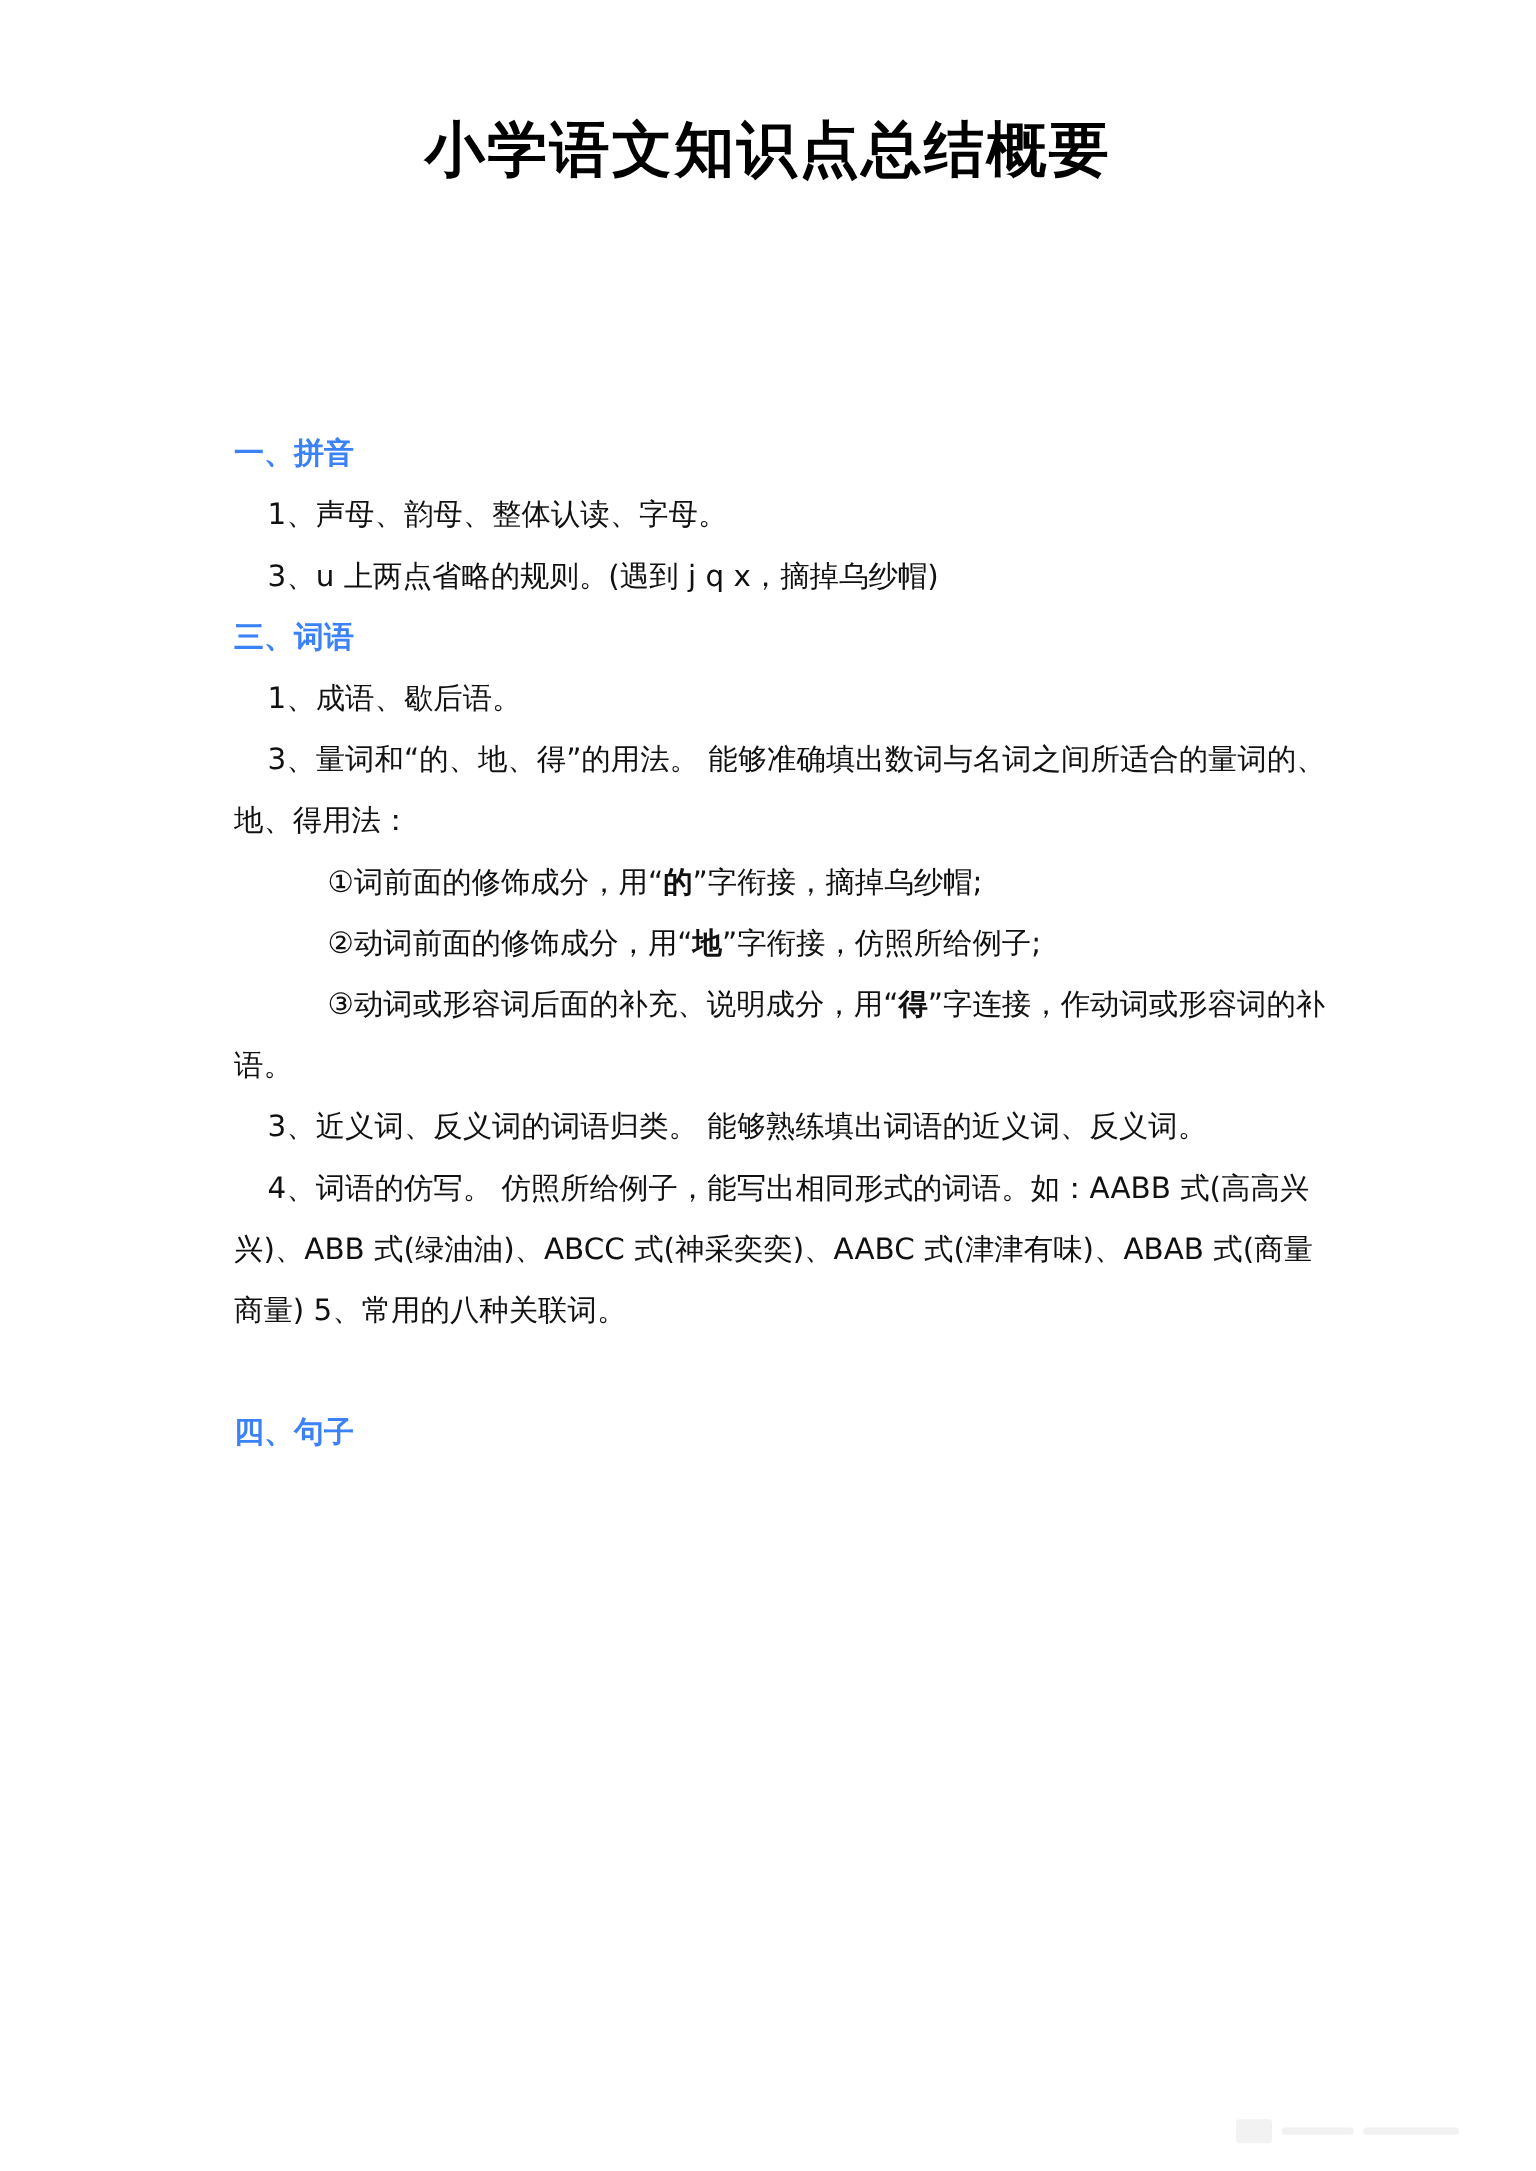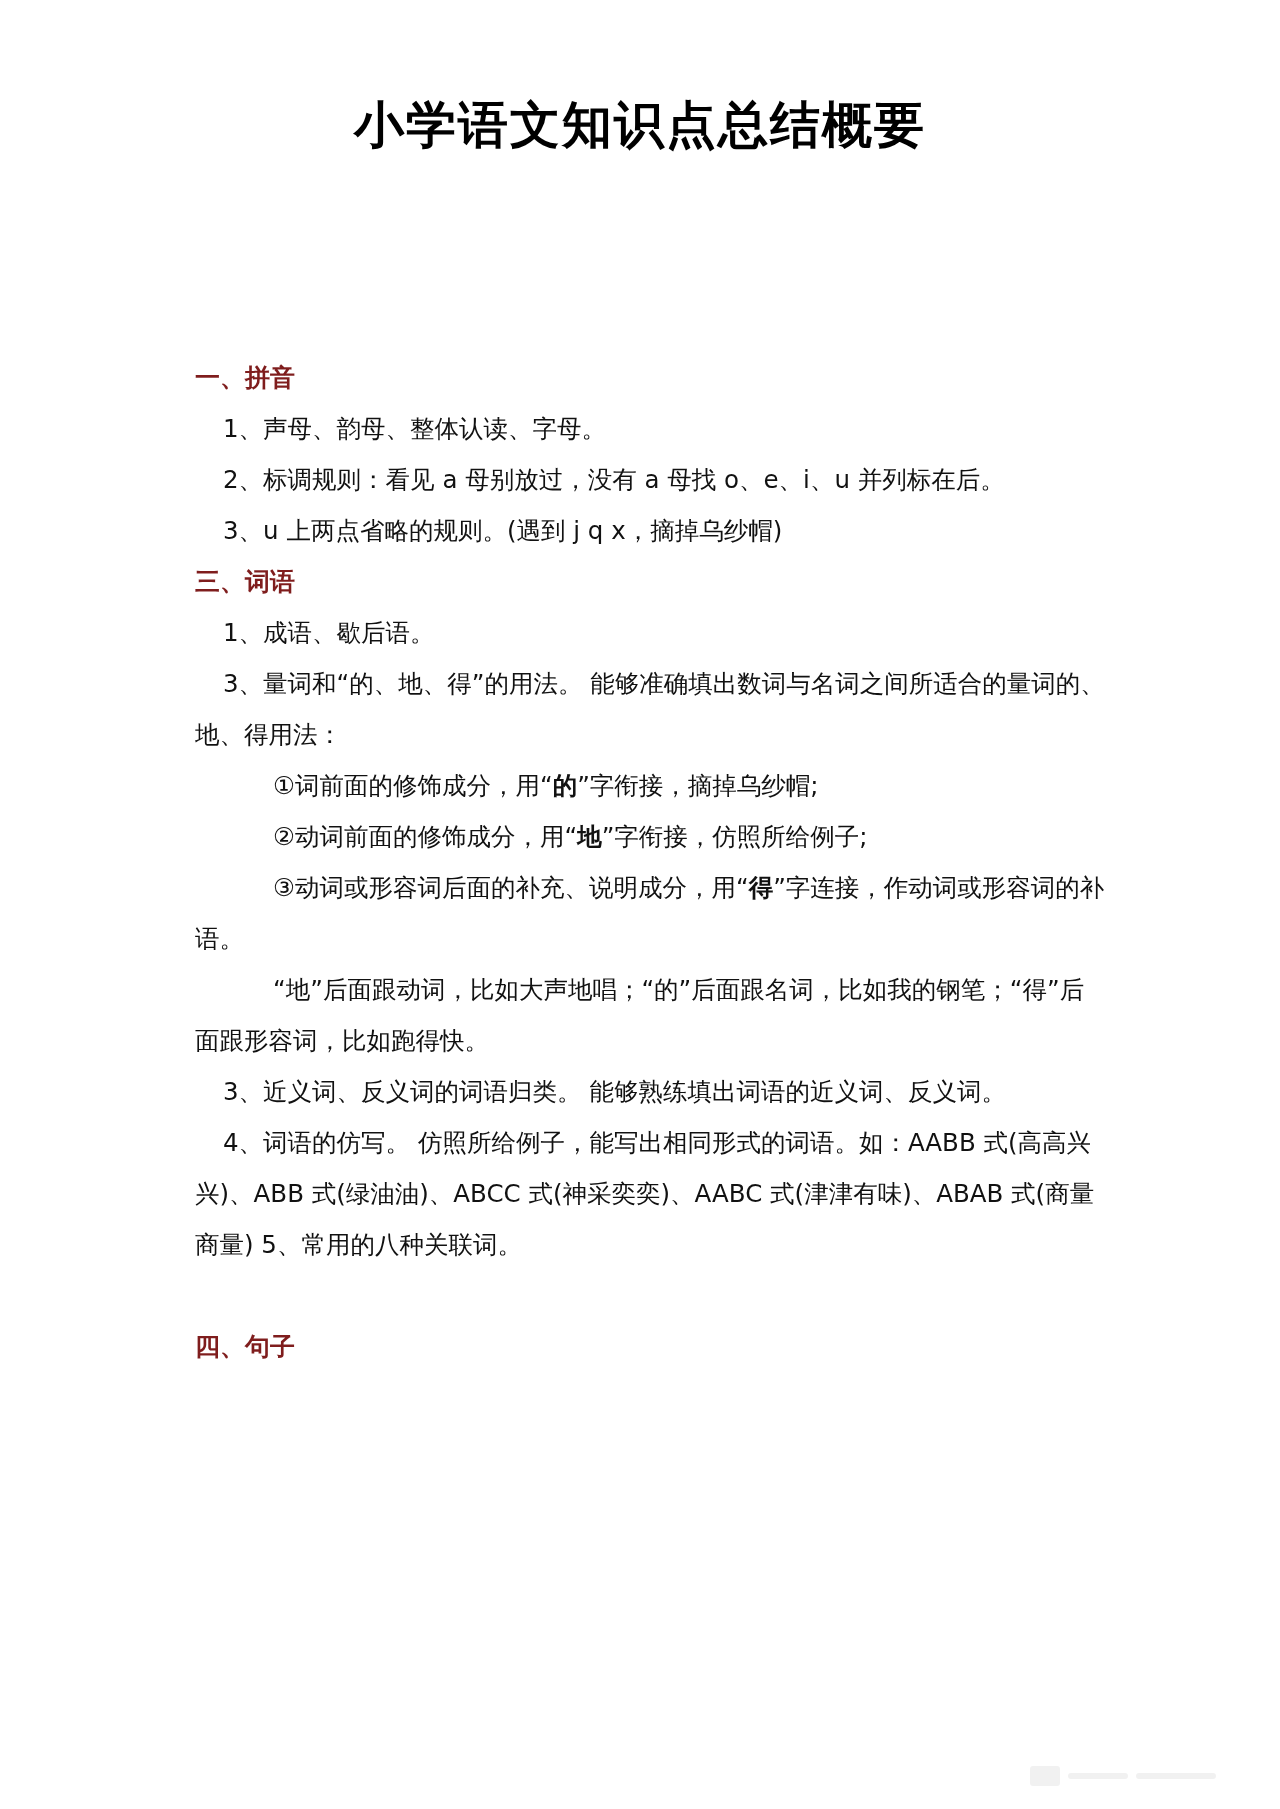--- a/index.html
+++ b/index.html
@@ -37,21 +37,21 @@
       position: absolute;
       left: 195px;
       top: 352px;
       width: 910px;
       font-size: 24.5px;
       line-height: 51px;
     }
     .heading {
       font-weight: bold;
       font-size: 25px;
-      color: #7f1d1d;
+      color: #3b82f6;
     }
     .item {
       text-indent: 28px;
     }
     .sub {
       text-indent: 78px;
     }
     .gap {
       height: 51px;
     }
@@ -80,35 +80,33 @@
 
 <div class="page">
 
   <div class="title">小学语文知识点总结概要</div>
 
   <div class="content">
 
     <div>
       <div class="heading">一、拼音</div>
       <div class="item">1、声母、韵母、整体认读、字母。</div>
-      <div class="item">2、标调规则：看见 a 母别放过，没有 a 母找 o、e、i、u 并列标在后。</div>
       <div class="item">3、u 上两点省略的规则。(遇到 j q x，摘掉乌纱帽)</div>
     </div>
 
 
     <div>
       <div class="heading">三、词语</div>
       <div class="item">1、成语、歇后语。</div>
       <div class="item">3、量词和“的、地、得”的用法。 能够准确填出数词与名词之间所适合的量词的、地、得用法：</div>
 
       <div class="sub"><span>①词前面的修饰成分，用“</span><span class="b">的</span><span>”字衔接，摘掉乌纱帽;</span></div>
       <div class="sub"><span>②动词前面的修饰成分，用“</span><span class="b">地</span><span>”字衔接，仿照所给例子;</span></div>
       <div class="sub"><span>③动词或形容词后面的补充、说明成分，用“</span><span class="b">得</span><span>”字连接，作动词或形容词的补语。</span></div>
 
-      <div class="sub">“地”后面跟动词，比如大声地唱；“的”后面跟名词，比如我的钢笔；“得”后面跟形容词，比如跑得快。</div>
 
       <div class="item">3、近义词、反义词的词语归类。 能够熟练填出词语的近义词、反义词。</div>
       <div class="item">4、词语的仿写。 仿照所给例子，能写出相同形式的词语。如：AABB 式(高高兴兴)、ABB 式(绿油油)、ABCC 式(神采奕奕)、AABC 式(津津有味)、ABAB 式(商量商量) 5、常用的八种关联词。</div>
     </div>
 
     <div class="gap"></div>
 
     <div>
       <div class="heading">四、句子</div>
     </div>

